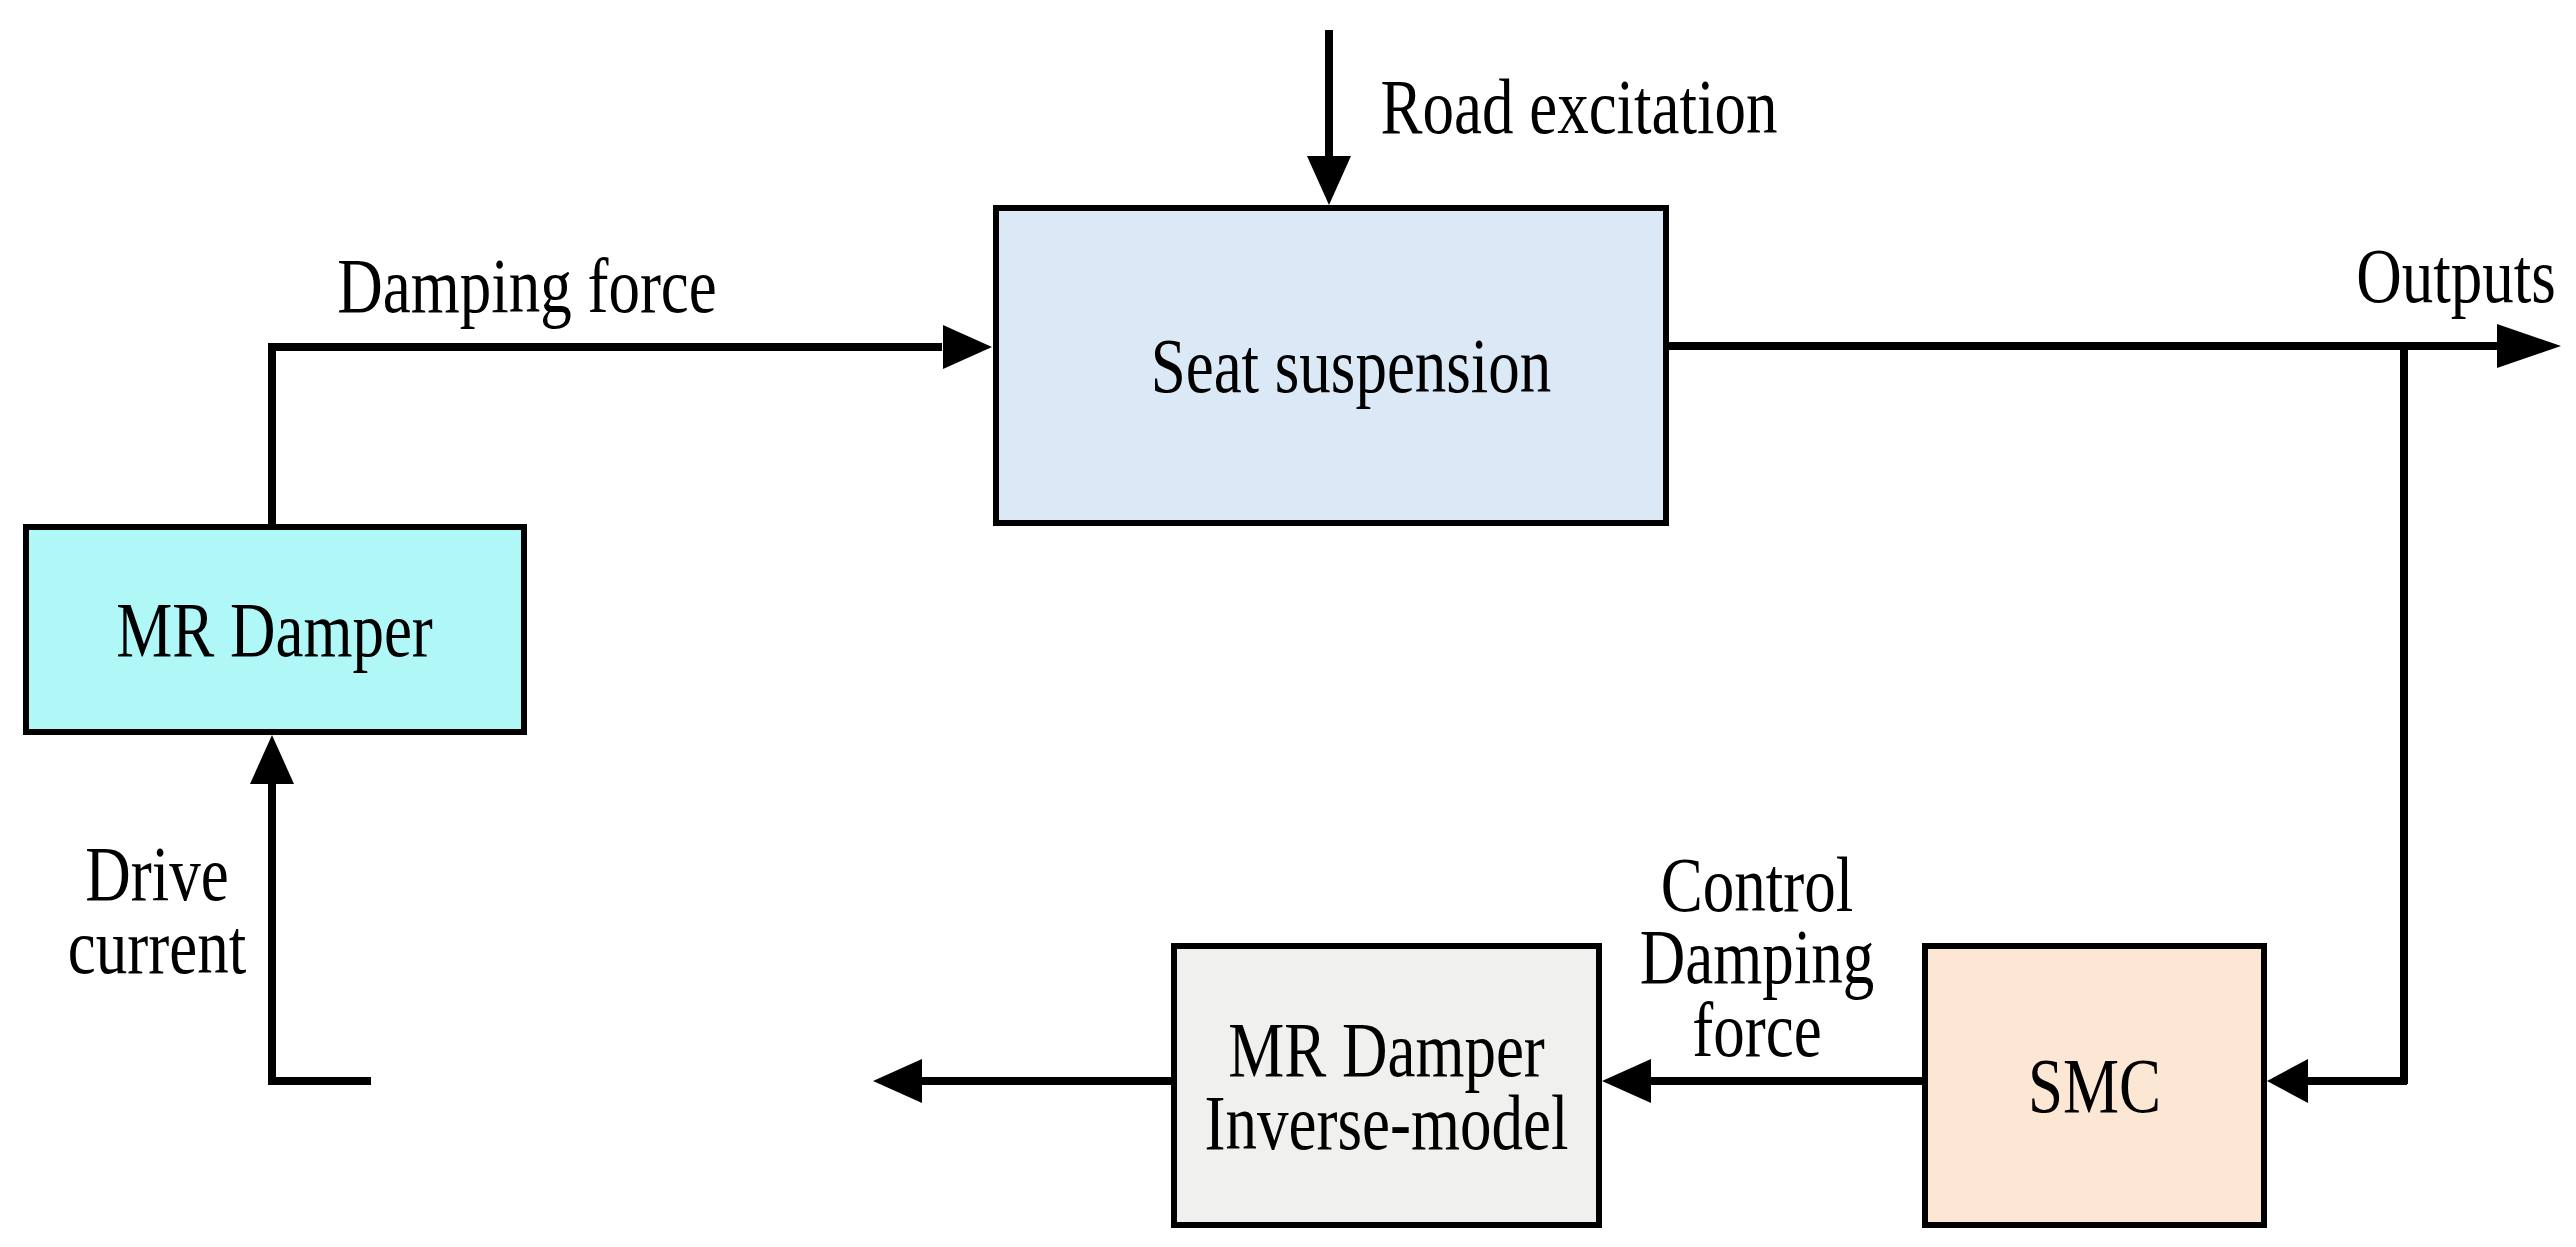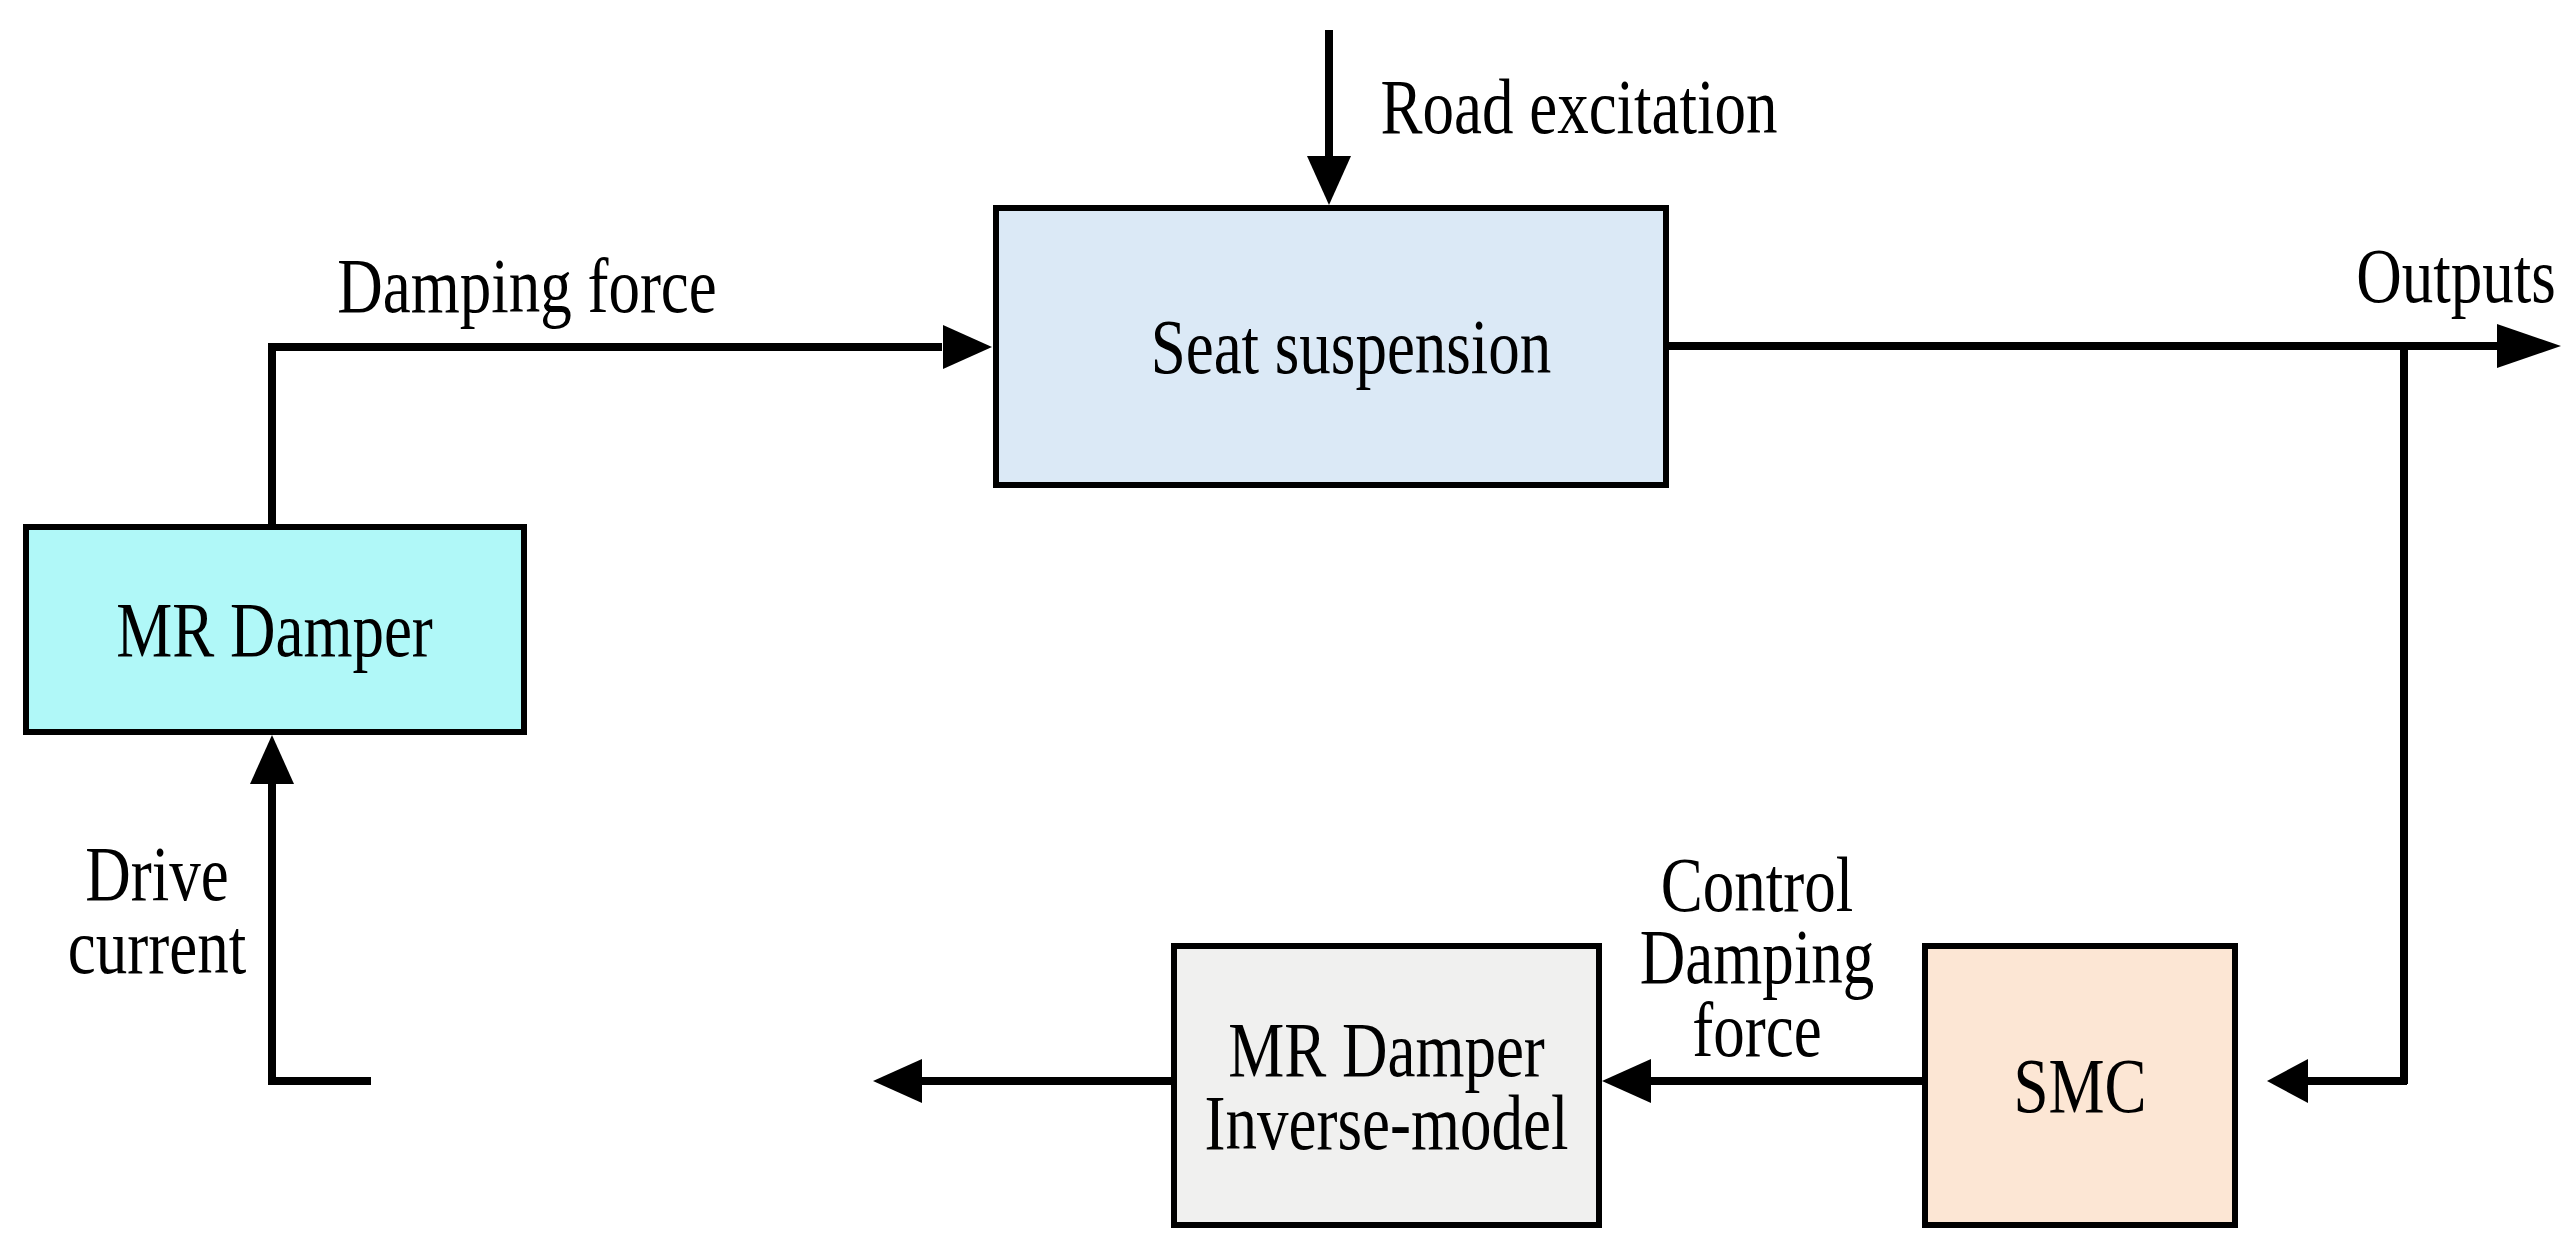--- a/index.html
+++ b/index.html
@@ -42,35 +42,35 @@
   .ah-left  { border-top: 22px solid transparent; border-bottom: 22px solid transparent; border-right: 49px solid #000; }
   .ah-left-short { border-top: 22px solid transparent; border-bottom: 22px solid transparent; border-right: 41px solid #000; }
   .ah-down  { border-left: 22px solid transparent; border-right: 22px solid transparent; border-top: 49px solid #000; }
   .ah-up    { border-left: 22px solid transparent; border-right: 22px solid transparent; border-bottom: 49px solid #000; }
 </style>
 </head>
 <body>
 
 <div class="diagram">
 
-  <div class="box" style="left: 993px; top: 205px; width: 676px; height: 283px; background-color: rgb(219, 233, 246); padding-left: 40px;">
+  <div class="box" style="left: 993px; top: 205px; width: 676px; height: 321px; background-color: rgb(219, 233, 246); padding-left: 40px;">
     <div class="box-label">Seat suspension</div>
   </div>
 
   <div class="box" style="left: 22.5px; top: 524px; width: 504px; height: 211px; background-color: rgb(176, 248, 248);">
     <div class="box-label">MR Damper</div>
   </div>
 
 
   <div class="box" style="left: 1171px; top: 943px; width: 431px; height: 285px; background-color: rgb(240, 240, 239);">
     <div class="box-label">MR Damper
 Inverse-model</div>
   </div>
 
-  <div class="box" style="left: 1922px; top: 943px; width: 316px; height: 285px; background-color: rgb(252, 230, 212);">
+  <div class="box" style="left: 1922px; top: 943px; width: 345px; height: 285px; background-color: rgb(252, 230, 212);">
     <div class="box-label">SMC</div>
   </div>
 
   <div class="vline" style="left:1325px; top:30px; height:127px;"></div>
   <div class="ah ah-down" style="left:1307px; top:156px;"></div>
 
   <div class="vline" style="left:268px; top:343px; height:185px;"></div>
   <div class="hline" style="left:268px; top:343px; width:674px;"></div>
   <div class="ah ah-right" style="left:943px; top:325px;"></div>
 

